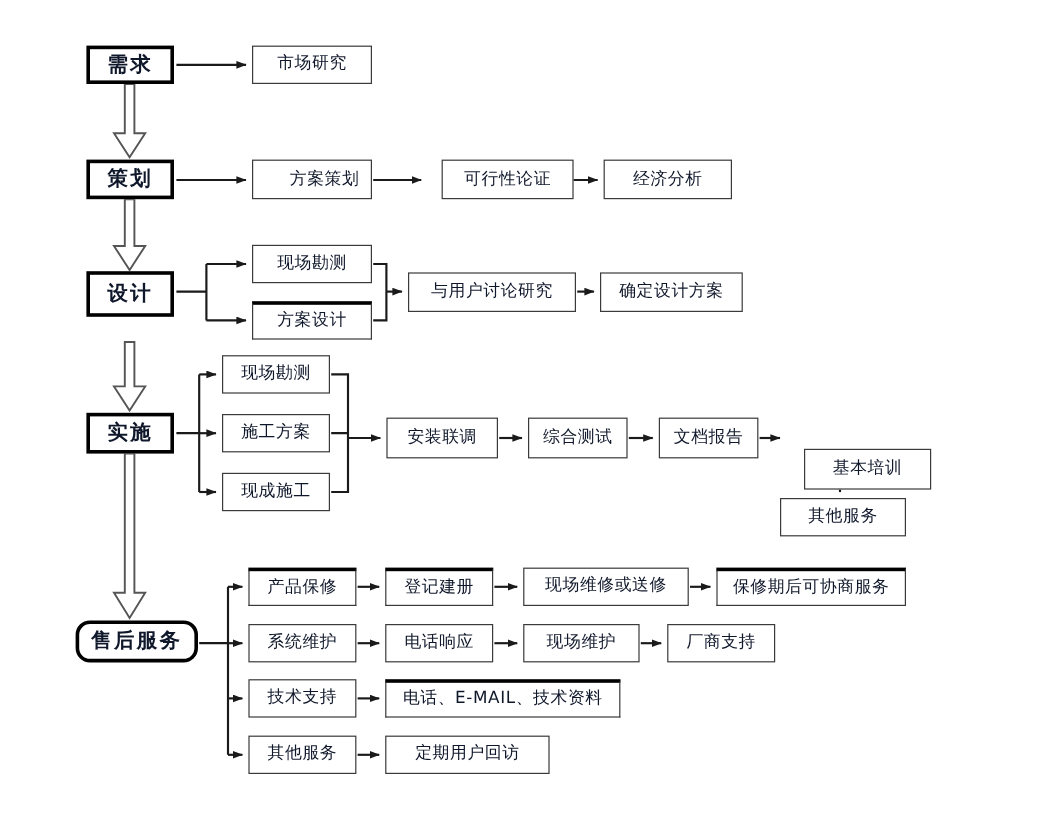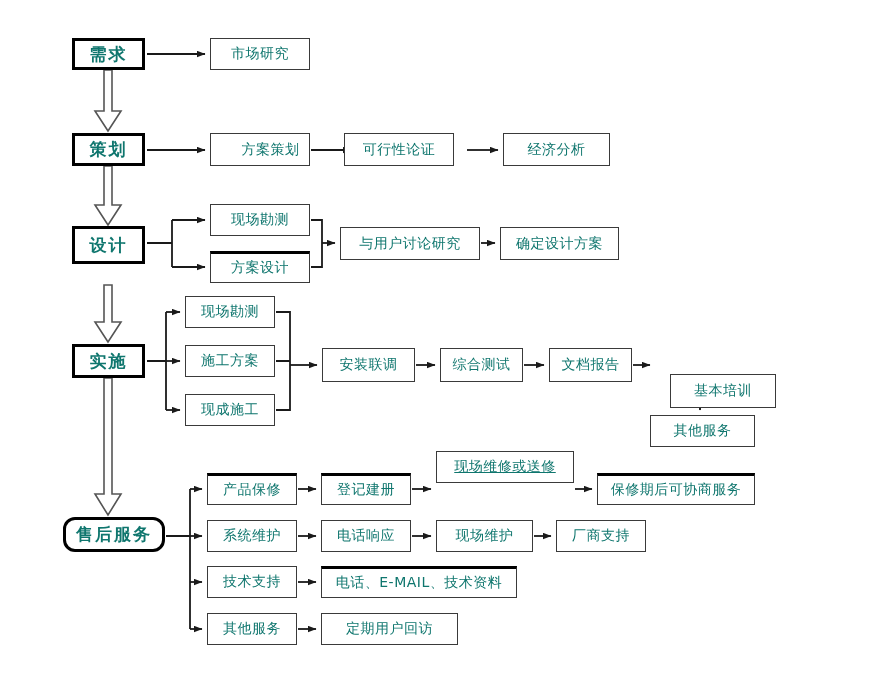--- a/index.html
+++ b/index.html
@@ -15,21 +15,21 @@
     width: 885px;
     height: 693px;
     background: #ffffff;
     overflow: hidden;
   }
   
   .node {
     position: absolute;
     box-sizing: border-box;
     background: #ffffff;
-    color: #0f766e;
+    color: #0f172a;
     display: flex;
     align-items: center;
     justify-content: center;
     text-align: center;
     line-height: 1.1;
     white-space: nowrap;
     letter-spacing: 0.5px;
   }
   .node.plain {
     border: 1px solid #3a3a3a;
@@ -128,40 +128,40 @@
 
   <div class="node stage" style="left:72px;  top:38px;  width:73px;  height:32px;">需求</div>
   <div class="node stage" style="left:72px;  top:133px; width:73px;  height:33px;">策划</div>
   <div class="node stage" style="left:72px;  top:226px; width:73px;  height:38px;">设计</div>
   <div class="node stage" style="left:72px;  top:344px; width:73px;  height:34px;">实施</div>
   <div class="node stage" style="left:63px;  top:517px; width:102px; height:35px;border-radius:12px;">售后服务</div>
 
   <div class="node plain" style="left:210px; top:38px;  width:100px; height:32px;">市场研究</div>
 
   <div class="node plain" style="left:210px; top:133px; width:100px; height:33px;padding-left:21px;">方案策划</div>
-  <div class="node plain" style="left:344px; top:133px; width:110px; height:33px;">可行性论证</div>
+  <div class="node plain" style="left:368px; top:133px; width:110px; height:33px;">可行性论证</div>
   <div class="node plain" style="left:503px; top:133px; width:107px; height:33px;">经济分析</div>
 
   <div class="node plain" style="left:210px; top:204px; width:100px; height:32px;">现场勘测</div>
   <div class="node heavy" style="left:210px; top:251px; width:100px; height:32px;">方案设计</div>
   <div class="node plain" style="left:340px; top:227px; width:140px; height:33px;">与用户讨论研究</div>
   <div class="node plain" style="left:500px; top:227px; width:119px; height:33px;">确定设计方案</div>
 
   <div class="node plain" style="left:185px; top:296px; width:90px;  height:32px;">现场勘测</div>
   <div class="node plain" style="left:185px; top:345px; width:90px;  height:32px;">施工方案</div>
   <div class="node plain" style="left:185px; top:394px; width:90px;  height:32px;">现成施工</div>
   <div class="node plain" style="left:322px; top:348px; width:93px;  height:34px;">安装联调</div>
   <div class="node plain" style="left:440px; top:348px; width:83px;  height:34px;">综合测试</div>
   <div class="node plain" style="left:549px; top:348px; width:83px;  height:34px;">文档报告</div>
   <div class="node plain" style="left:670px; top:348px; width:106px;  height:34px;margin-top:26px;">基本培训</div>
   <div class="node plain" style="left:650px; top:415px; width:105px; height:32px;">其他服务</div>
 
   <div class="node heavy" style="left:207px; top:473px; width:90px;  height:32px;">产品保修</div>
   <div class="node heavy" style="left:321px; top:473px; width:90px;  height:32px;">登记建册</div>
-  <div class="node plain" style="left:436px; top:451px; width:138px; height:32px;text-decoration:underline;">现场维修或送修</div>
+  <div class="node plain" style="left:436px; top:473px; width:138px; height:32px;">现场维修或送修</div>
   <div class="node heavy" style="left:597px; top:473px; width:158px; height:32px;">保修期后可协商服务</div>
 
   <div class="node plain" style="left:207px; top:520px; width:90px;  height:32px;font-family:Liberation Serif, serif;">系统维护</div>
   <div class="node plain" style="left:321px; top:520px; width:90px;  height:32px;">电话响应</div>
   <div class="node plain" style="left:436px; top:520px; width:97px;  height:32px;">现场维护</div>
   <div class="node plain" style="left:556px; top:520px; width:90px;  height:32px;">厂商支持</div>
 
   <div class="node plain" style="left:207px; top:566px; width:90px;  height:32px;">技术支持</div>
   <div class="node heavy" style="left:321px; top:566px; width:196px; height:32px;">电话、E-MAIL、技术资料</div>
 

